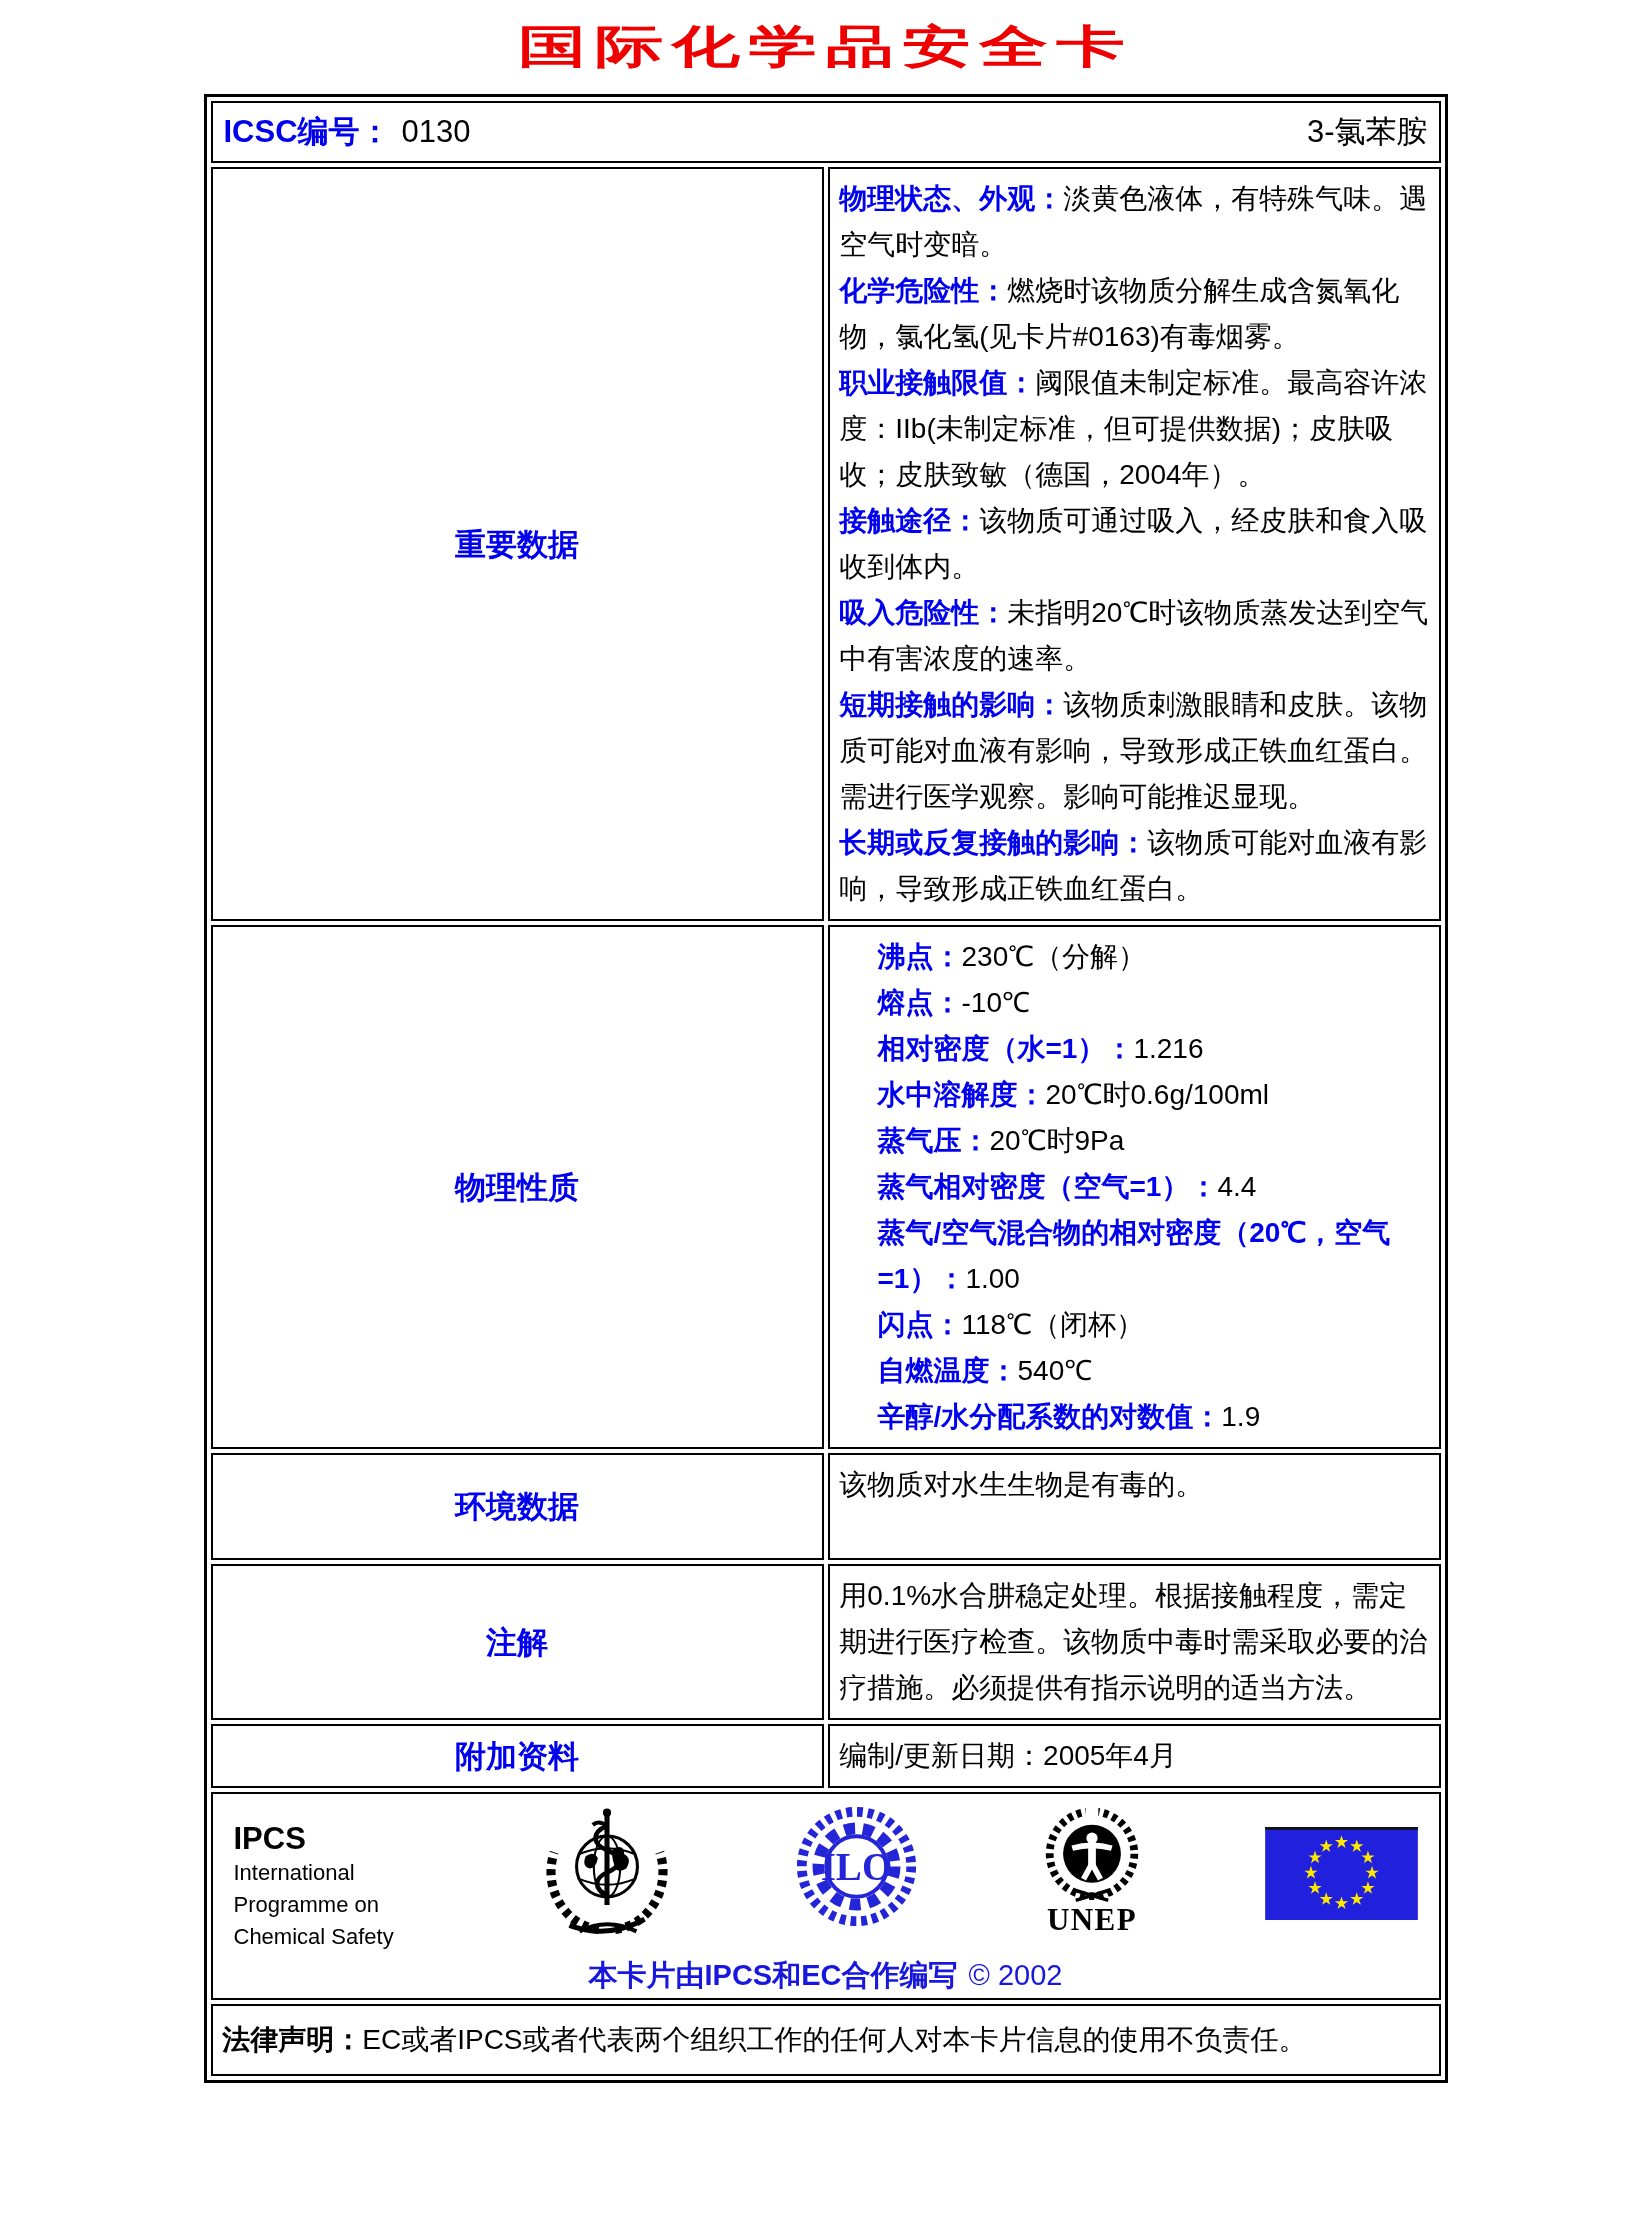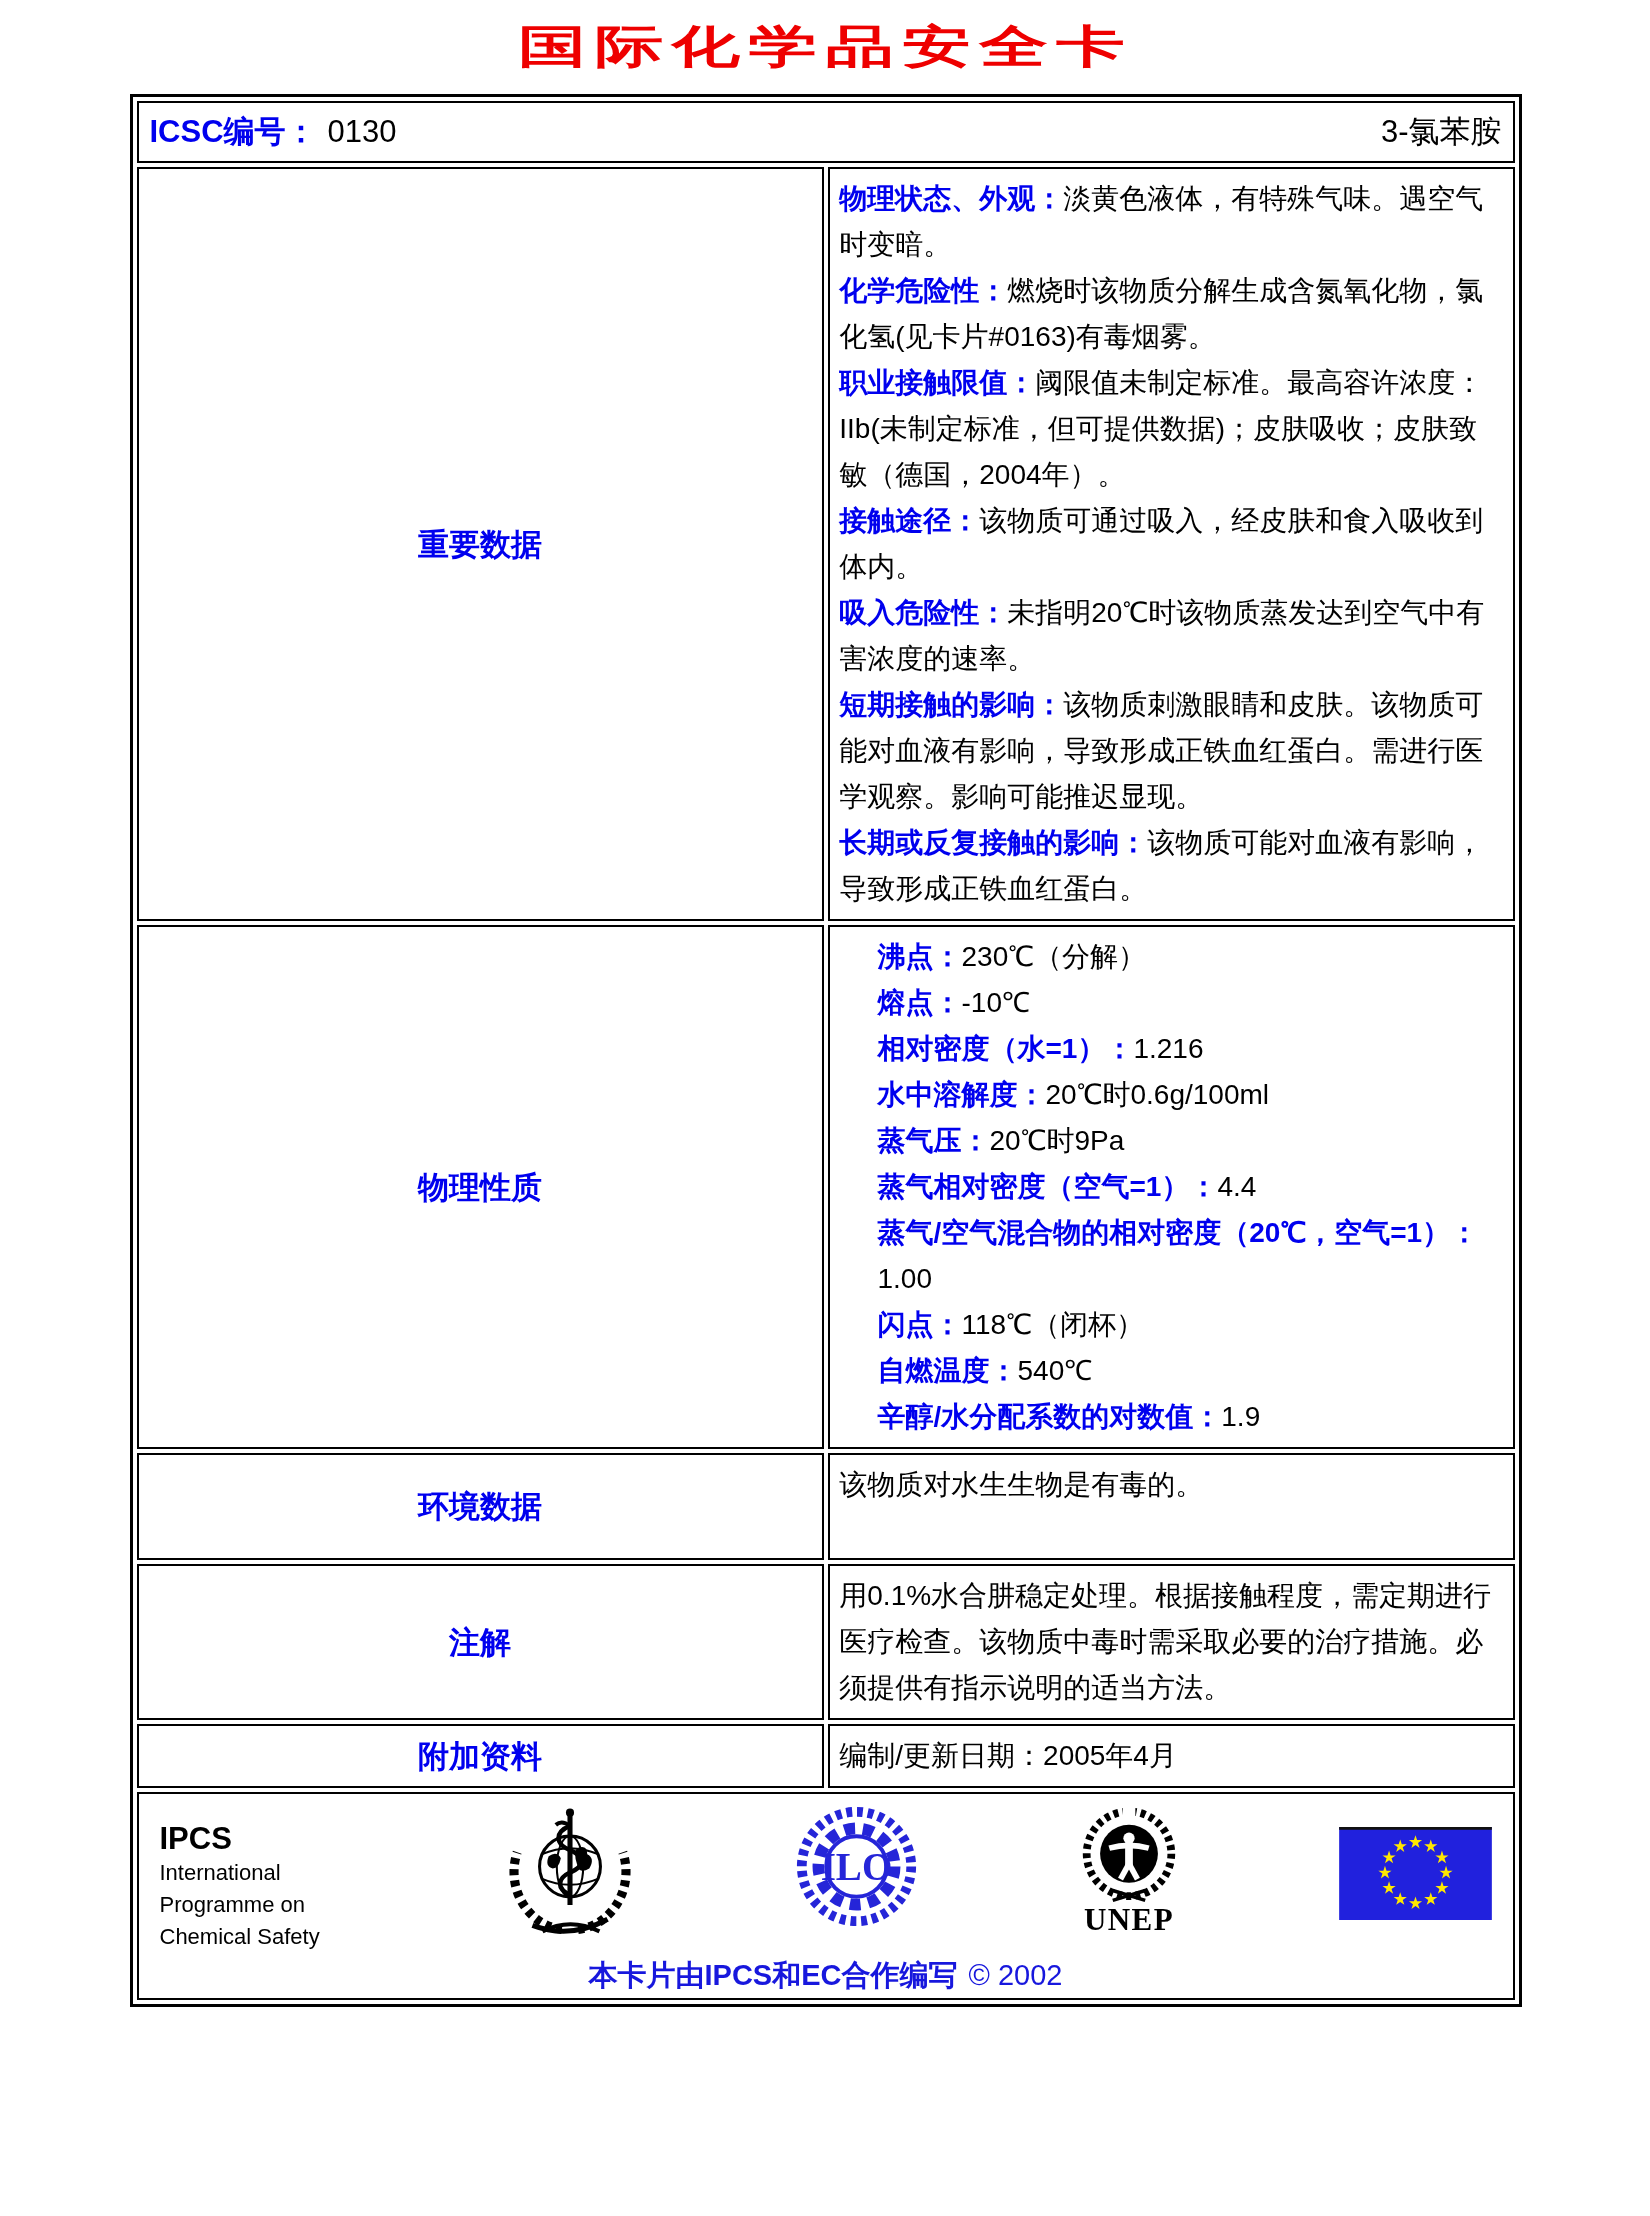--- a/index.html
+++ b/index.html
@@ -12,21 +12,21 @@
     margin:18px auto 0;text-align:center;
     font-family:"Liberation Serif", serif;
     font-size:45px;font-weight:bold;color:#ee0000;
     height:59px;line-height:59px;
   }
   .page-title .stretch{
     display:inline-block;transform:scaleX(1.52);transform-origin:center;
     letter-spacing:5.6px;white-space:nowrap;
   }
   table.card{
-    margin:16.7px auto 0;width:1392px;
+    margin:16.7px auto 0;width:1244px;
     border:3.5px solid #000;border-spacing:4.9px;border-collapse:separate;
     table-layout:fixed;
   }
   td{border:2.1px solid #000;padding:5.6px 9.8px;font-size:28px;vertical-align:top;background:#fff;}
   td.hdr{height:40px;padding:8.4px 11px;}
   .hdr-flex{display:flex;justify-content:space-between;align-items:center;height:100%;font-size:31px;}
   .blue{color:#0000ee;font-weight:bold;}
   td.sec-label{
     width:155px;text-align:center;vertical-align:middle;
     color:#0000ee;font-weight:bold;font-size:31px;line-height:43px;
@@ -201,15 +201,23 @@
             </g>
           </svg>
         </div>
       </div>
       <div class="credit-line">
         <span>本卡片由IPCS和EC合作编写</span><span class="copyright">© 2002</span>
       </div>
     </td>
   </tr>
 
+  <tr>
+    <td colspan="2" class="legal-cell">
+      <div class="legal-flex">
+        <span class="legal-label">法律声明：</span>
+        <span>EC或者IPCS或者代表两个组织工作的任何人对本卡片信息的使用不负责任。</span>
+      </div>
+    </td>
+  </tr>
 </tbody>
   </table>
 
 
 </body></html>

